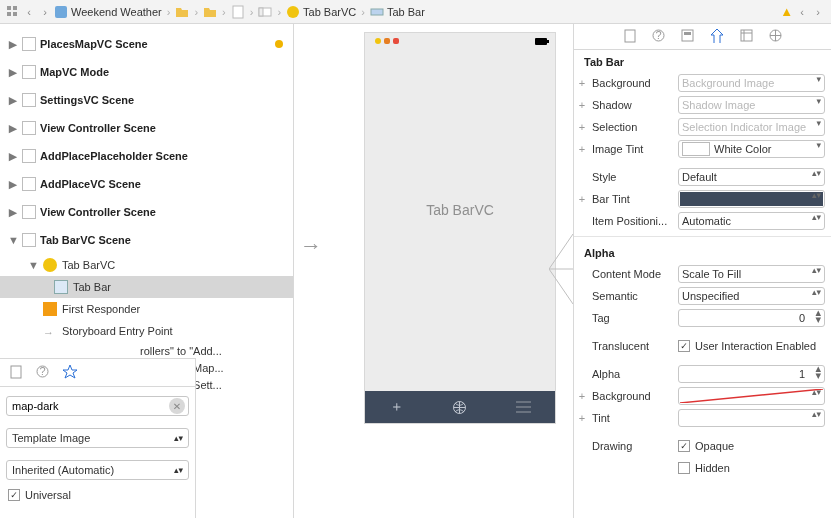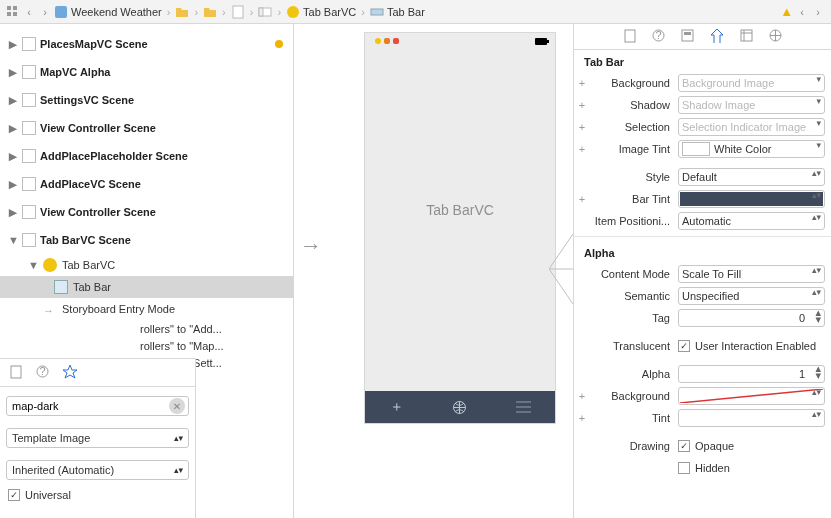--- a/index.html
+++ b/index.html
@@ -61,21 +61,21 @@
 
 .fanout{position:absolute;right:0;top:210px;}
 .fanout svg{display:block;}
 
 
 .ins-tabs{height:26px;border-bottom:1px solid #d8d8d8;display:flex;align-items:center;justify-content:center;gap:16px;color:#9a9a9a;}
 .ins-tabs .active{color:#2a6fd6;}
 .ins-sec-h{font-weight:600;color:#222;padding:6px 10px 4px;}
 .ins-row{display:flex;align-items:center;height:22px;padding:0 6px 0 2px;gap:4px;}
 .ins-row .plus{width:12px;text-align:center;color:#9a9a9a;}
-.ins-row .rlabel{width:82px;text-align:right;color:#333;padding-right:4px;white-space:nowrap;overflow:hidden;text-overflow:ellipsis;}
+.ins-row .rlabel{width:82px;color:#333;padding-right:4px;white-space:nowrap;overflow:hidden;text-overflow:ellipsis;}
 .ins-row .rctl{flex:1;height:18px;border:1px solid #c7c7c7;border-radius:3px;background:#fff;display:flex;align-items:center;padding:0 3px;color:#333;position:relative;}
 .ins-row .rctl.placeholder{color:#b8b8b8;}
 .ins-row .rctl .dd{position:absolute;right:3px;top:1px;font-size:9px;color:#666;line-height:7px;}
 .ins-row .swatch{width:28px;height:14px;border:1px solid #bbb;margin-right:4px;}
 .ins-row .chkwrap{flex:1;display:flex;align-items:center;gap:5px;}
 .ins-row .chkbox{width:12px;height:12px;border:1px solid #9a9a9a;display:flex;align-items:center;justify-content:center;font-size:9px;}
 .hr{height:1px;background:#e4e4e4;margin:4px 0;}
 
 .stepnum{position:absolute;right:3px;top:-1px;font-size:8px;display:flex;flex-direction:column;line-height:7px;color:#666;}
 .num-right{text-align:right;padding-right:16px;width:100%;}
@@ -151,21 +151,21 @@
     <div class="outline">
       <div class="scene">
           <span class="tw">▶</span>
           <span class="vc-ico"></span>
           <span class="lbl">PlacesMapVC Scene</span>
           <span class="dot"></span>
         </div>
       <div class="scene">
           <span class="tw">▶</span>
           <span class="vc-ico"></span>
-          <span class="lbl">MapVC Alpha</span>
+          <span class="lbl">MapVC Mode</span>
         </div>
       <div class="scene">
           <span class="tw">▶</span>
           <span class="vc-ico"></span>
           <span class="lbl">SettingsVC Scene</span>
         </div>
       <div class="scene">
           <span class="tw">▶</span>
           <span class="vc-ico"></span>
           <span class="lbl">View Controller Scene</span>
@@ -195,22 +195,27 @@
           <span class="tw">▼</span>
           <span class="ico-tabc"></span>
           <span>Tab BarVC</span>
         </div>
       <div class="child sel" style="padding-left:54px">
           <span class="ico-sq" style="background:#dce9f7;border-color:#8aa;"></span>
           <span>Tab Bar</span>
         </div>
       <div class="child">
           <span class="tw"></span>
+          <span class="ico-cube"></span>
+          <span>First Responder</span>
+        </div>
+      <div class="child">
+          <span class="tw"></span>
           <span class="ico-arrow">→</span>
-          <span>Storyboard Entry Mode</span>
+          <span>Storyboard Entry Point</span>
         </div>
 
       <div class="partial">rollers" to "Add...</div>
       <div class="partial">rollers" to "Map...</div>
       <div class="partial">rollers" to "Sett...</div>
     </div>
 
     <div class="attrpanel">
       <div class="tabs">
         <span><svg width="12" height="14" viewBox="0 0 12 14">

